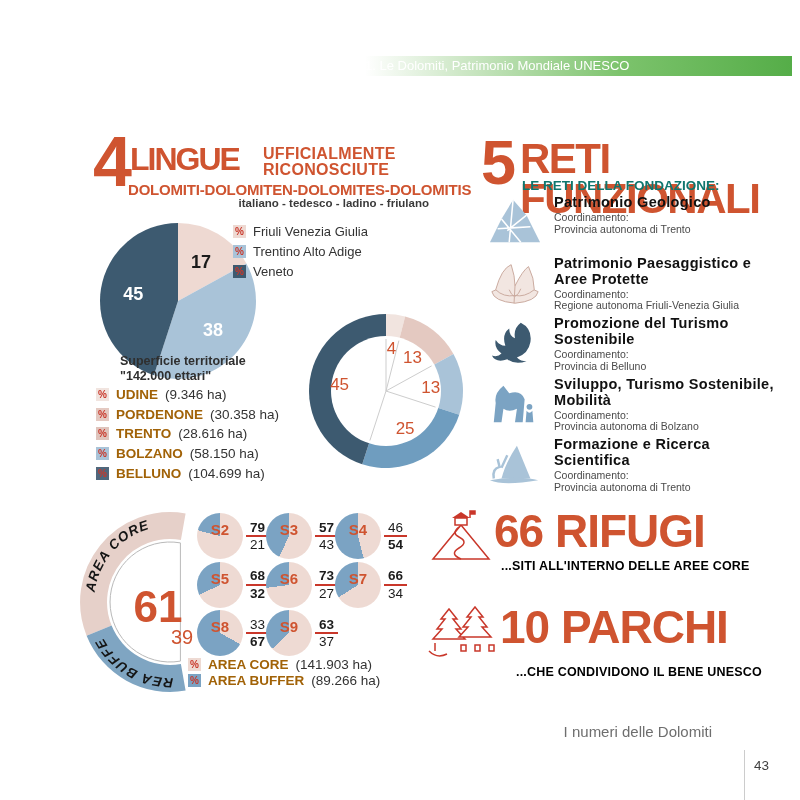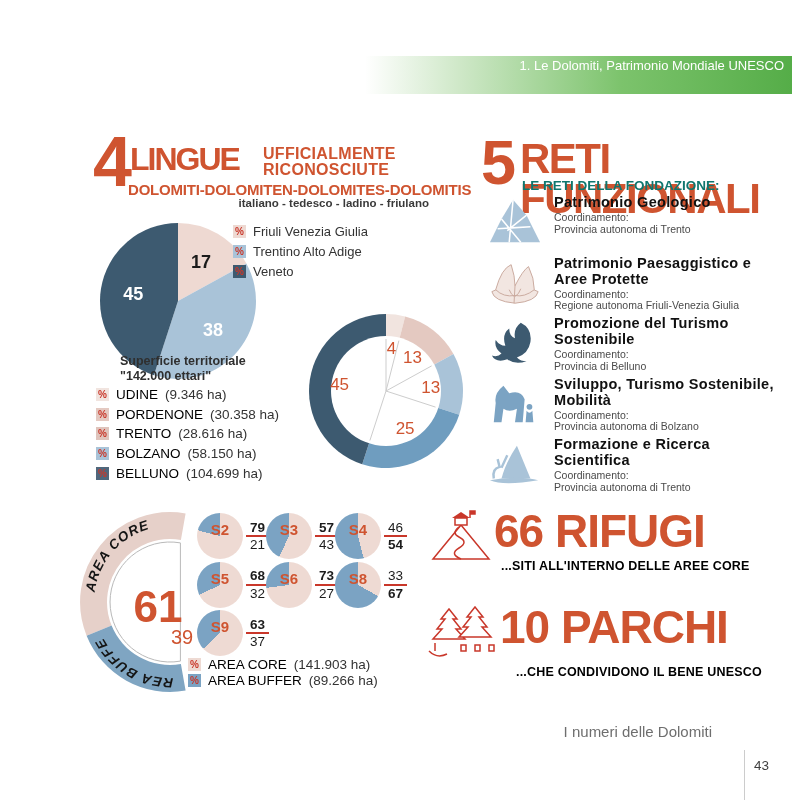--- a/index.html
+++ b/index.html
@@ -1,39 +1,39 @@
 <!DOCTYPE html>
 <html><head>
 <meta charset="utf-8">
 <style>
   *{margin:0;padding:0;box-sizing:border-box}
   html,body{width:800px;height:800px}
   body{position:relative;background:#fff;font-family:"Liberation Sans",sans-serif;overflow:hidden;color:#222}
   .abs{position:absolute}
 
   
-  .banner{left:365px;top:56px;width:427px;height:38px;line-height:20px;text-align:right;padding-right:8px;
+  .banner{left:365px;top:56px;width:427px;height:20px;line-height:20px;text-align:left;padding-right:8px;
     color:#fff;font-size:13px;background:linear-gradient(90deg,#ffffff 0%,#cfe8c8 22%,#7cc36c 60%,#55ad48 100%)}
 
   
   .num4{left:93px;top:131px;font-size:70px;line-height:62px;font-weight:700;color:#cf5430;letter-spacing:-4px}
   .lingue-title{left:130px;top:136px;font-size:32px;line-height:46px;font-weight:700;color:#cf5430;letter-spacing:-2px}
   .lingue-sub{left:263px;top:146px;font-size:16px;line-height:16px;font-weight:700;color:#cf5430;letter-spacing:.3px}
   .lingue-names{left:128px;top:181px;font-size:15px;font-weight:700;color:#cf5430;letter-spacing:-.2px}
   .lingue-langs{left:128px;top:197px;width:301px;text-align:right;font-size:11.5px;font-weight:700;color:#3a3a3a}
 
   
   .legend-row{display:flex;align-items:center;gap:7px;height:20px;font-size:13px;color:#333}
   .pct-icon{width:13px;height:13px;flex:0 0 13px;display:flex;align-items:center;justify-content:center;
     font-size:10px;font-weight:700;color:#c9372a;font-style:normal}
   .region-legend{left:233px;top:221px}
   .sup-title{left:120px;top:354px;font-size:12.5px;font-weight:700;color:#2f2f2f;line-height:15px}
   .prov-list{left:96px;top:385px}
   .prov-list .legend-row{height:19.6px;font-size:13.5px}
-  .prov-name{font-weight:400;color:#000000}
+  .prov-name{font-weight:700;color:#a16207}
   .prov-val{color:#333}
 
   
   .num5{left:481px;top:133px;font-size:63px;line-height:58px;font-weight:700;color:#cf5430;letter-spacing:-3px}
   .reti-title{left:520px;top:139px;font-size:42px;line-height:40px;font-weight:700;color:#cf5430;letter-spacing:-1.5px}
   .reti-sub{left:522px;top:178px;font-size:13.5px;font-weight:700;color:#0f766e}
   .reti-list{left:484px;top:194px;width:296px}
   .reti-item{display:flex;height:60.5px}
   .reti-icon{width:62px;flex:0 0 62px;display:flex;align-items:flex-start;justify-content:center;padding-top:3px}
   .reti-text{padding-left:8px}
@@ -313,34 +313,43 @@
         <div class="site-buffer" style="font-weight: 700;">54</div>
       </div>
     </div>
 
     <div class="site-cell">
       <div class="site-pie" style="background: conic-gradient(rgb(238, 218, 211) 0deg, rgb(238, 218, 211) 68%, rgb(123, 163, 195) 68%, rgb(123, 163, 195) 100%);">
         <span class="site-label">S5</span>
       </div>
       <div class="site-nums">
         <div class="site-core" style="font-weight: 700;">68</div>
-        <div class="site-buffer" style="font-weight: 400;">32</div>
+        <div class="site-buffer" style="font-weight: 700;">32</div>
       </div>
     </div>
 
     <div class="site-cell">
       <div class="site-pie" style="background: conic-gradient(rgb(238, 218, 211) 0deg, rgb(238, 218, 211) 73%, rgb(123, 163, 195) 73%, rgb(123, 163, 195) 100%);">
         <span class="site-label">S6</span>
       </div>
       <div class="site-nums">
         <div class="site-core" style="font-weight: 700;">73</div>
         <div class="site-buffer" style="font-weight: 400;">27</div>
       </div>
     </div>
 
+    <div class="site-cell">
+      <div class="site-pie" style="background: conic-gradient(rgb(238, 218, 211) 0deg, rgb(238, 218, 211) 66%, rgb(123, 163, 195) 66%, rgb(123, 163, 195) 100%);">
+        <span class="site-label">S7</span>
+      </div>
+      <div class="site-nums">
+        <div class="site-core" style="font-weight: 700;">66</div>
+        <div class="site-buffer" style="font-weight: 400;">34</div>
+      </div>
+    </div>
 
     <div class="site-cell">
       <div class="site-pie" style="background: conic-gradient(rgb(238, 218, 211) 0deg, rgb(238, 218, 211) 33%, rgb(123, 163, 195) 33%, rgb(123, 163, 195) 100%);">
         <span class="site-label">S8</span>
       </div>
       <div class="site-nums">
         <div class="site-core" style="font-weight: 400;">33</div>
         <div class="site-buffer" style="font-weight: 700;">67</div>
       </div>
     </div>

